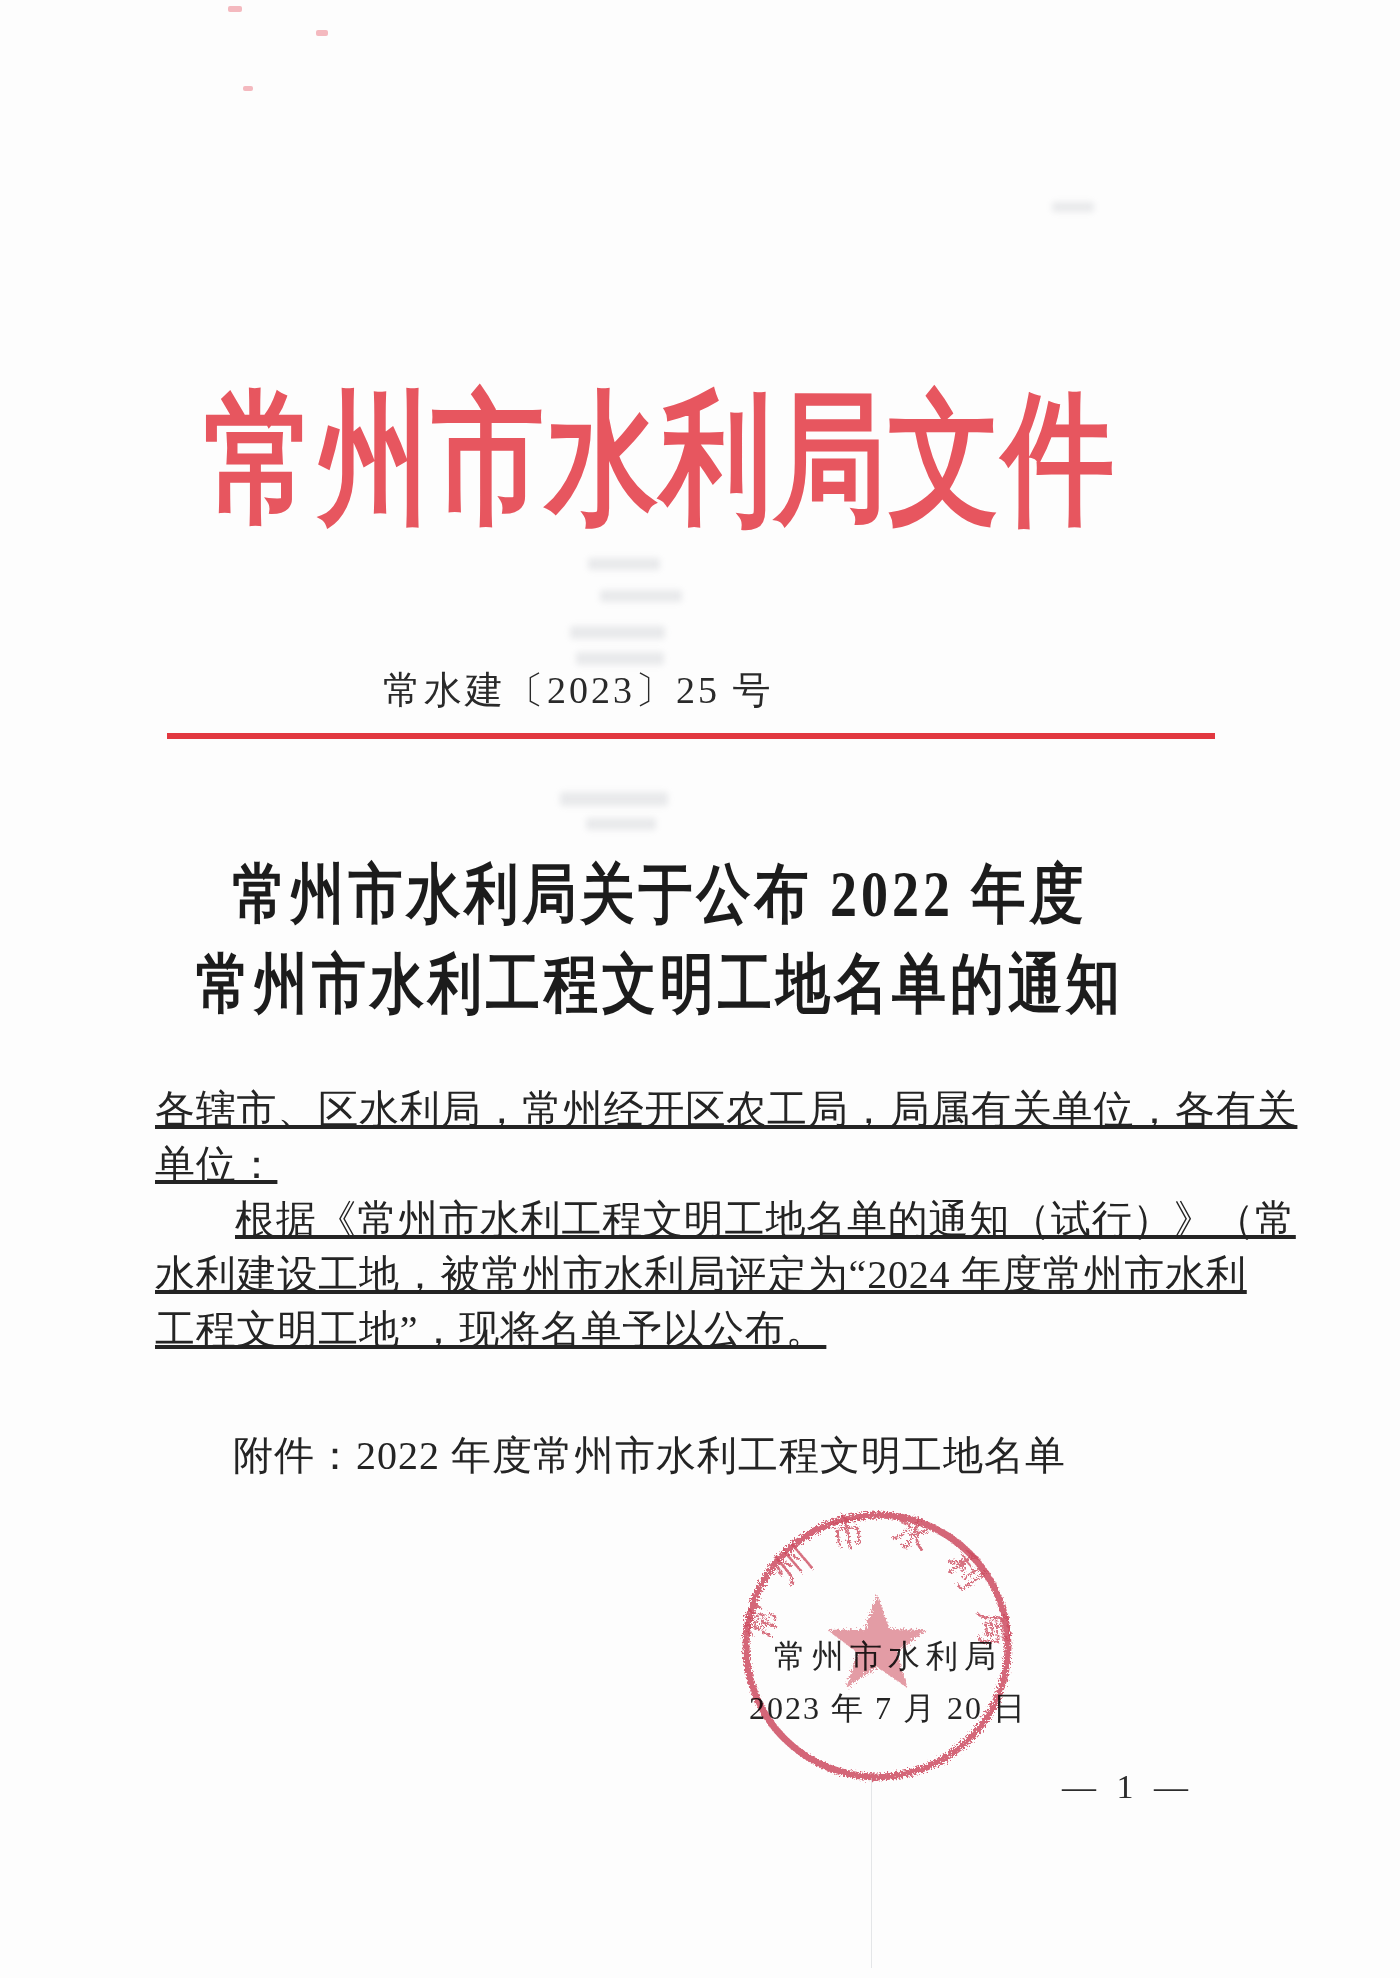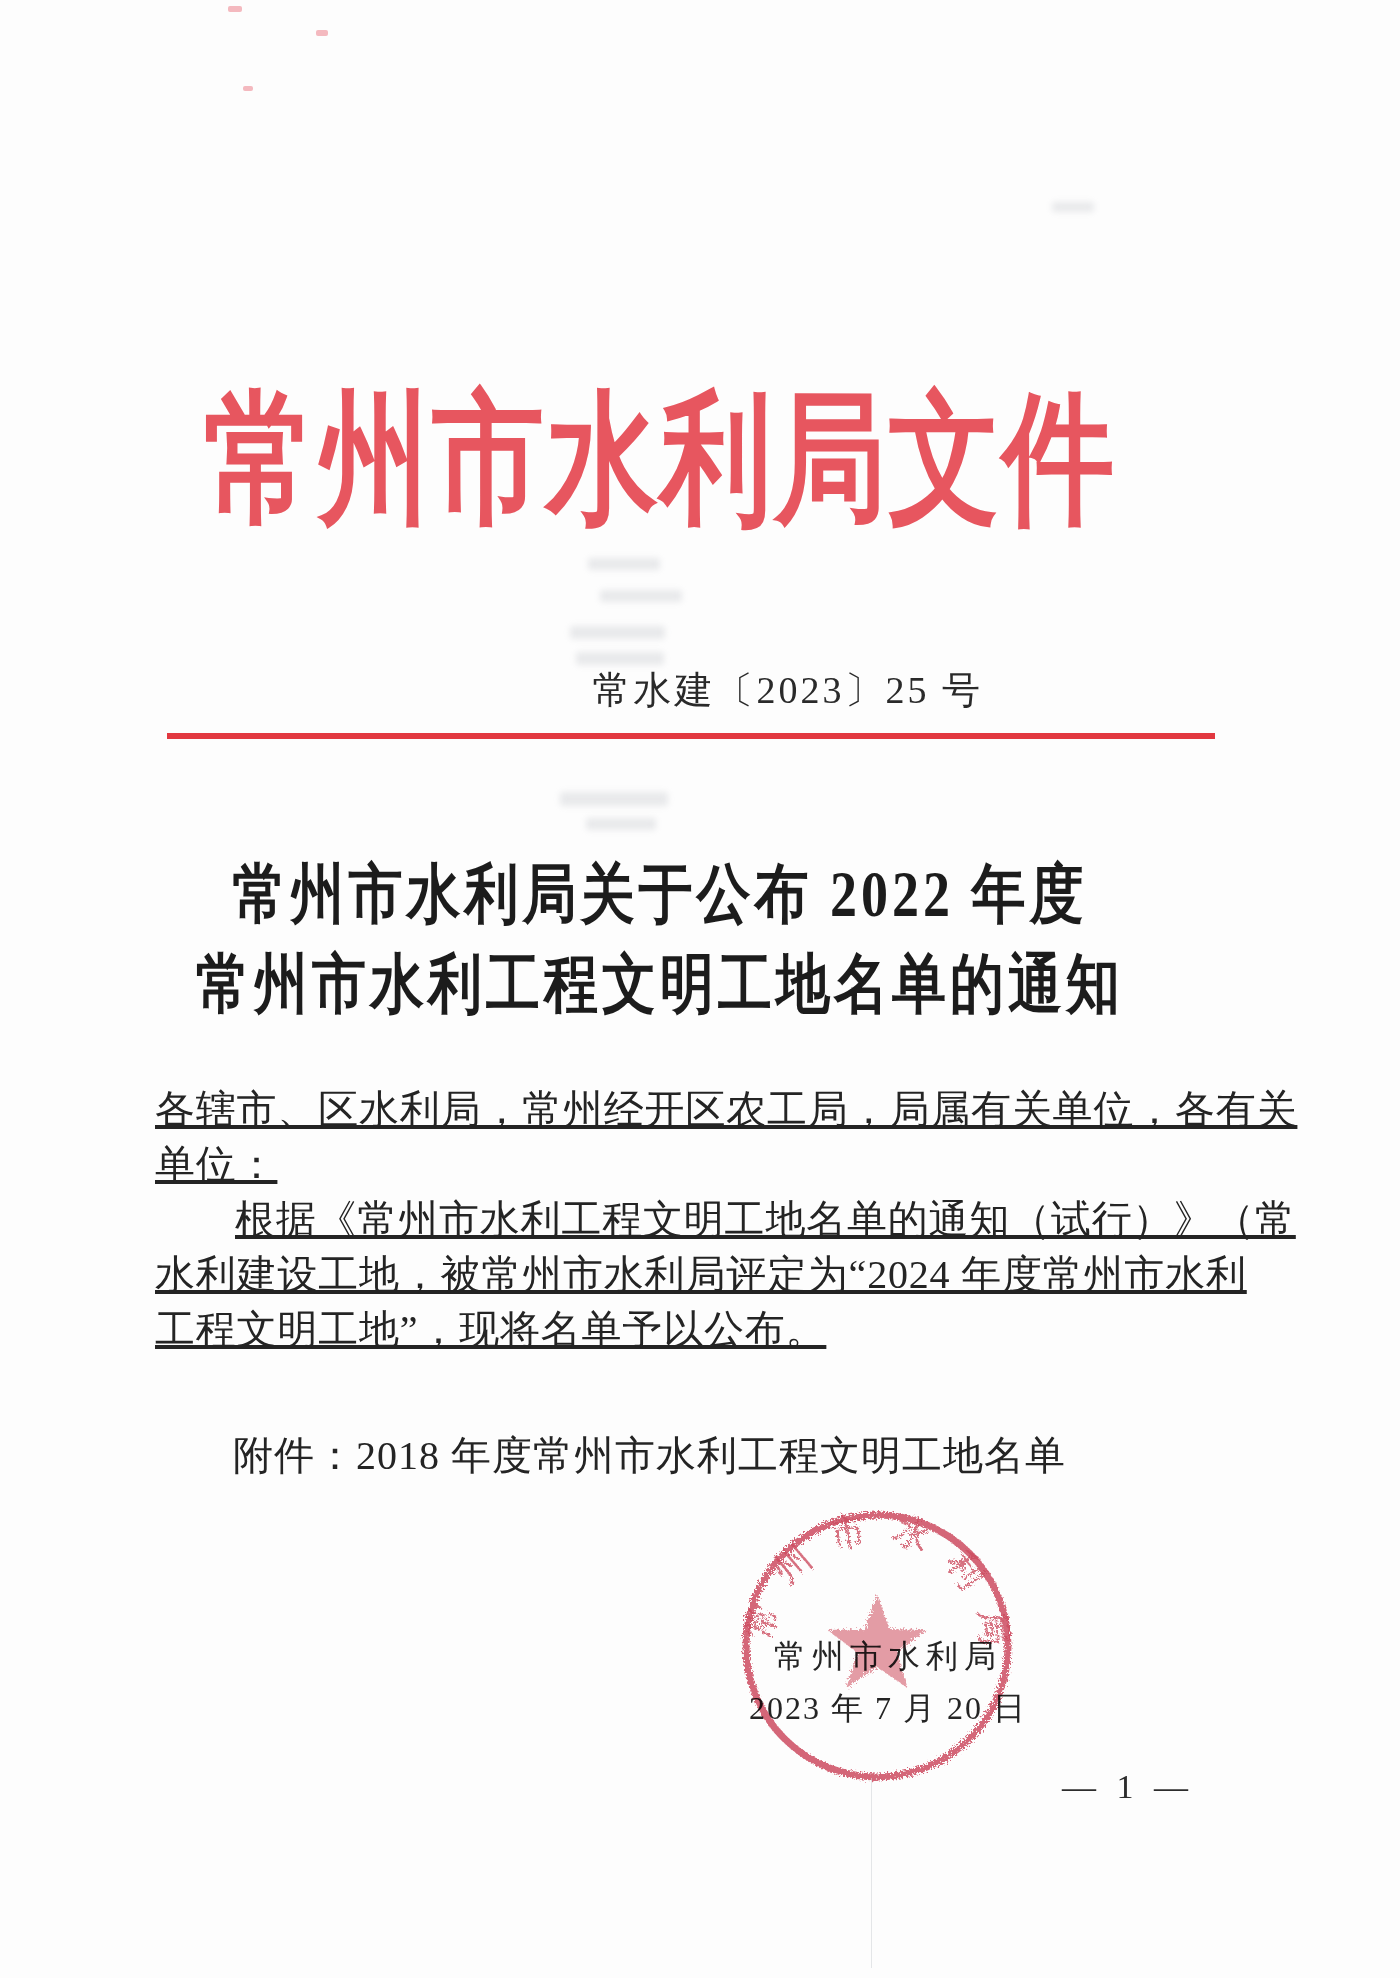--- a/index.html
+++ b/index.html
@@ -17,21 +17,21 @@
     text-align:center;
     font-size:112px; font-weight:bold; line-height:1;
     color:var(--header-red,#e7565f);
     letter-spacing:2px;
     transform:scaleY(1.28); transform-origin:50% 0;
     white-space:nowrap;
   }
 
   .doc-number {
     position:absolute; top:668px; left:383px; width:600px;
-    text-align:right; font-size:38px; line-height:1.2;
+    text-align:left; font-size:38px; line-height:1.2;
     color:#2a2a2a; letter-spacing:3px; white-space:nowrap;
   }
 
   .red-rule {
     position:absolute; top:733px; left:167px; width:1048px; height:6px;
     background:var(--rule-red,#e23840);
   }
 
   
   .doc-title { position:absolute; left:0; width:1320px; text-align:center;
@@ -109,21 +109,21 @@
   <div class="doc-title l2">常州市水利工程文明工地名单的通知</div>
 
   <div class="body-block">
     <div class="body-line">各辖市、区水利局，常州经开区农工局，局属有关单位，各有关</div>
     <div class="body-line">单位：</div>
     <div class="body-line indent">根据《常州市水利工程文明工地名单的通知（试行）》（常</div>
     <div class="body-line">水利建设工地，被常州市水利局评定为“2024 年度常州市水利</div>
     <div class="body-line">工程文明工地”，现将名单予以公布。</div>
   </div>
 
-  <div class="attachment-line">附件：2018 年度常州市水利工程文明工地名单</div>
+  <div class="attachment-line">附件：2022 年度常州市水利工程文明工地名单</div>
 
   <div class="sig-org">常州市水利局</div>
   <div class="sig-date">2023 年 7 月 20 日</div>
 
   <svg class="seal" viewBox="0 0 300 292">
     <defs>
       <filter id="stampRough" x="-15%" y="-15%" width="130%" height="130%">
         <feTurbulence type="fractalNoise" baseFrequency="0.55" numOctaves="2" seed="7" result="noise"></feTurbulence>
         <feDisplacementMap in="SourceGraphic" in2="noise" scale="8"></feDisplacementMap>
       </filter>

